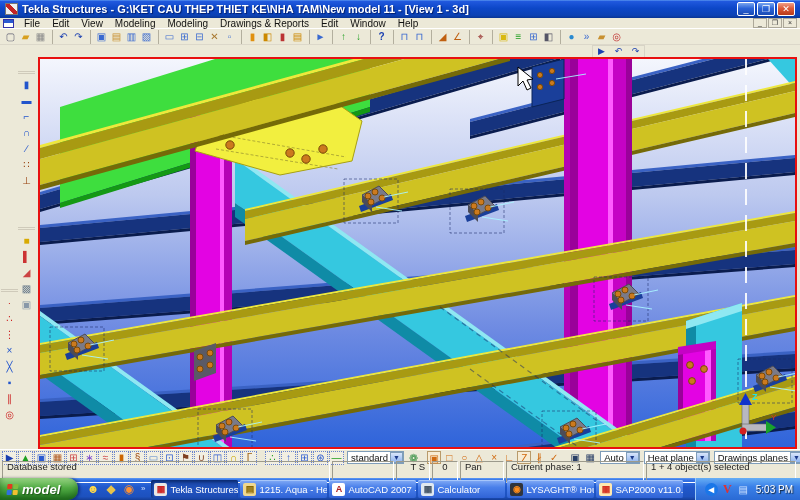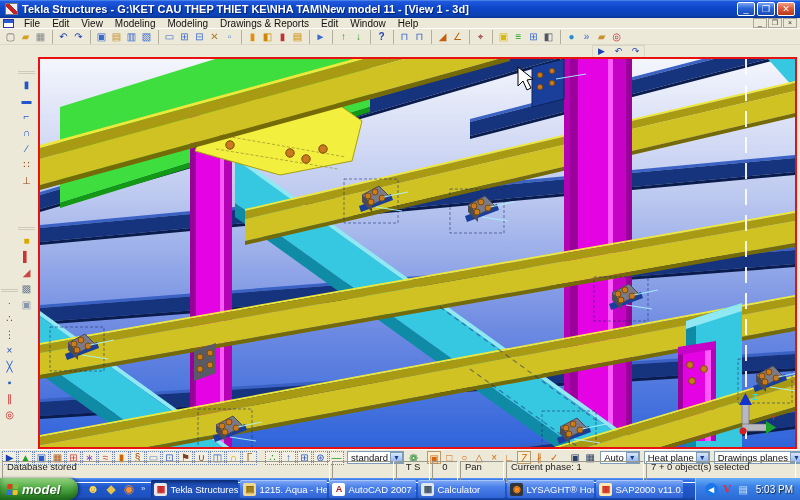--- a/index.html
+++ b/index.html
@@ -452,25 +452,25 @@
       <div class="combo">
         <span class="cval">Drawings planes</span>
         <span class="arrow">▼</span>
       </div>
     </div>
 </div>
 
 <div class="statusbar">
   <div class="panel" style="flex:1">Database stored</div>
   <div class="panel" style="width:62px"></div>
-  <div class="panel" style="width:34px;text-align:center">T S</div>
+  <div class="panel" style="width:34px;text-align:right">T S</div>
   <div class="panel" style="width:26px;text-align:center">0</div>
   <div class="panel" style="width:44px">Pan</div>
   <div class="panel" style="width:138px">Current phase: 1</div>
-  <div class="panel" style="width:150px">7 + 0 object(s) selected</div>
+  <div class="panel" style="width:150px">1 + 4 object(s) selected</div>
 </div>
 
 <div class="taskbar">
   <div class="start">
     <span class="xpflag">
         <i style="background: rgb(227, 58, 31);"></i>
         <i style="background: rgb(127, 191, 63);"></i>
         <i style="background: rgb(47, 111, 224);"></i>
         <i style="background: rgb(240, 192, 48);"></i>
       </span>

